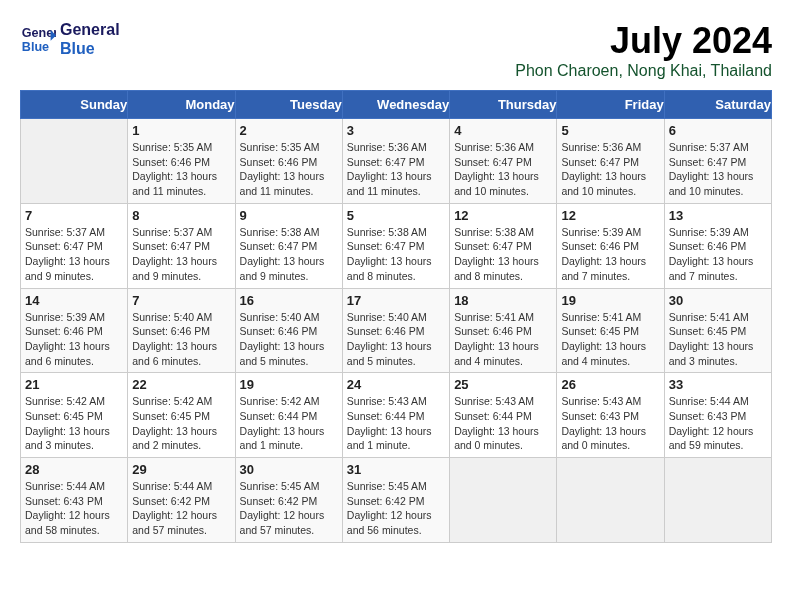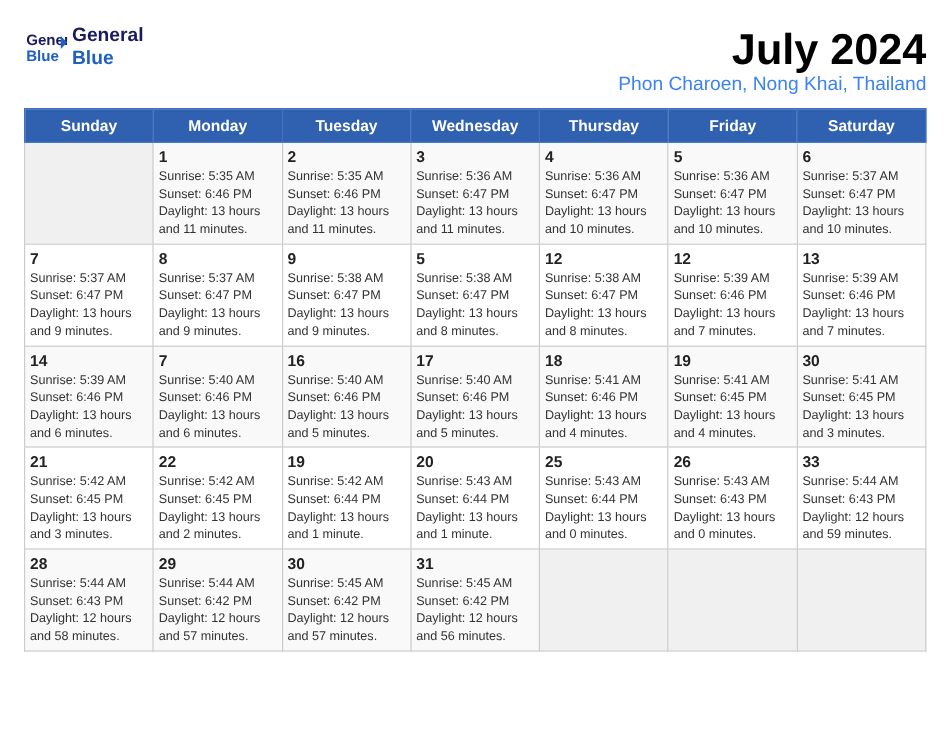--- a/index.html
+++ b/index.html
@@ -28,32 +28,32 @@
     .title-section {
       text-align: right;
     }
     .month-title {
       font-size: 36px;
       font-weight: bold;
       color: #000000;
     }
     .location-title {
       font-size: 16px;
-      color: #3b82f6;
+      color: #14532d;
     }
     table {
       width: 100%;
       border-collapse: collapse;
       font-size: 11px;
     }
     thead tr th {
       background-color: #3060b0;
       color: white;
-      padding: 6px 12px;
-      text-align: center;
+      padding: 6px 0;
+      text-align: right;
       font-size: 13px;
       font-weight: bold;
       border: 1px solid #4070c0;
     }
     tbody tr td {
       border: 1px solid #ccc;
       padding: 4px 4px;
       vertical-align: top;
       width: 14.28%;
       min-height: 80px;
@@ -206,21 +206,21 @@
         </td>
         <td>
           <span class="day-number">22</span>
           <div class="day-info">Sunrise: 5:42 AM<br>Sunset: 6:45 PM<br>Daylight: 13 hours and 2 minutes.</div>
         </td>
         <td>
           <span class="day-number">19</span>
           <div class="day-info">Sunrise: 5:42 AM<br>Sunset: 6:44 PM<br>Daylight: 13 hours and 1 minute.</div>
         </td>
         <td>
-          <span class="day-number">20</span>
+          <span class="day-number">24</span>
           <div class="day-info">Sunrise: 5:43 AM<br>Sunset: 6:44 PM<br>Daylight: 13 hours and 1 minute.</div>
         </td>
         <td>
           <span class="day-number">25</span>
           <div class="day-info">Sunrise: 5:43 AM<br>Sunset: 6:44 PM<br>Daylight: 13 hours and 0 minutes.</div>
         </td>
         <td>
           <span class="day-number">26</span>
           <div class="day-info">Sunrise: 5:43 AM<br>Sunset: 6:43 PM<br>Daylight: 13 hours and 0 minutes.</div>
         </td>

